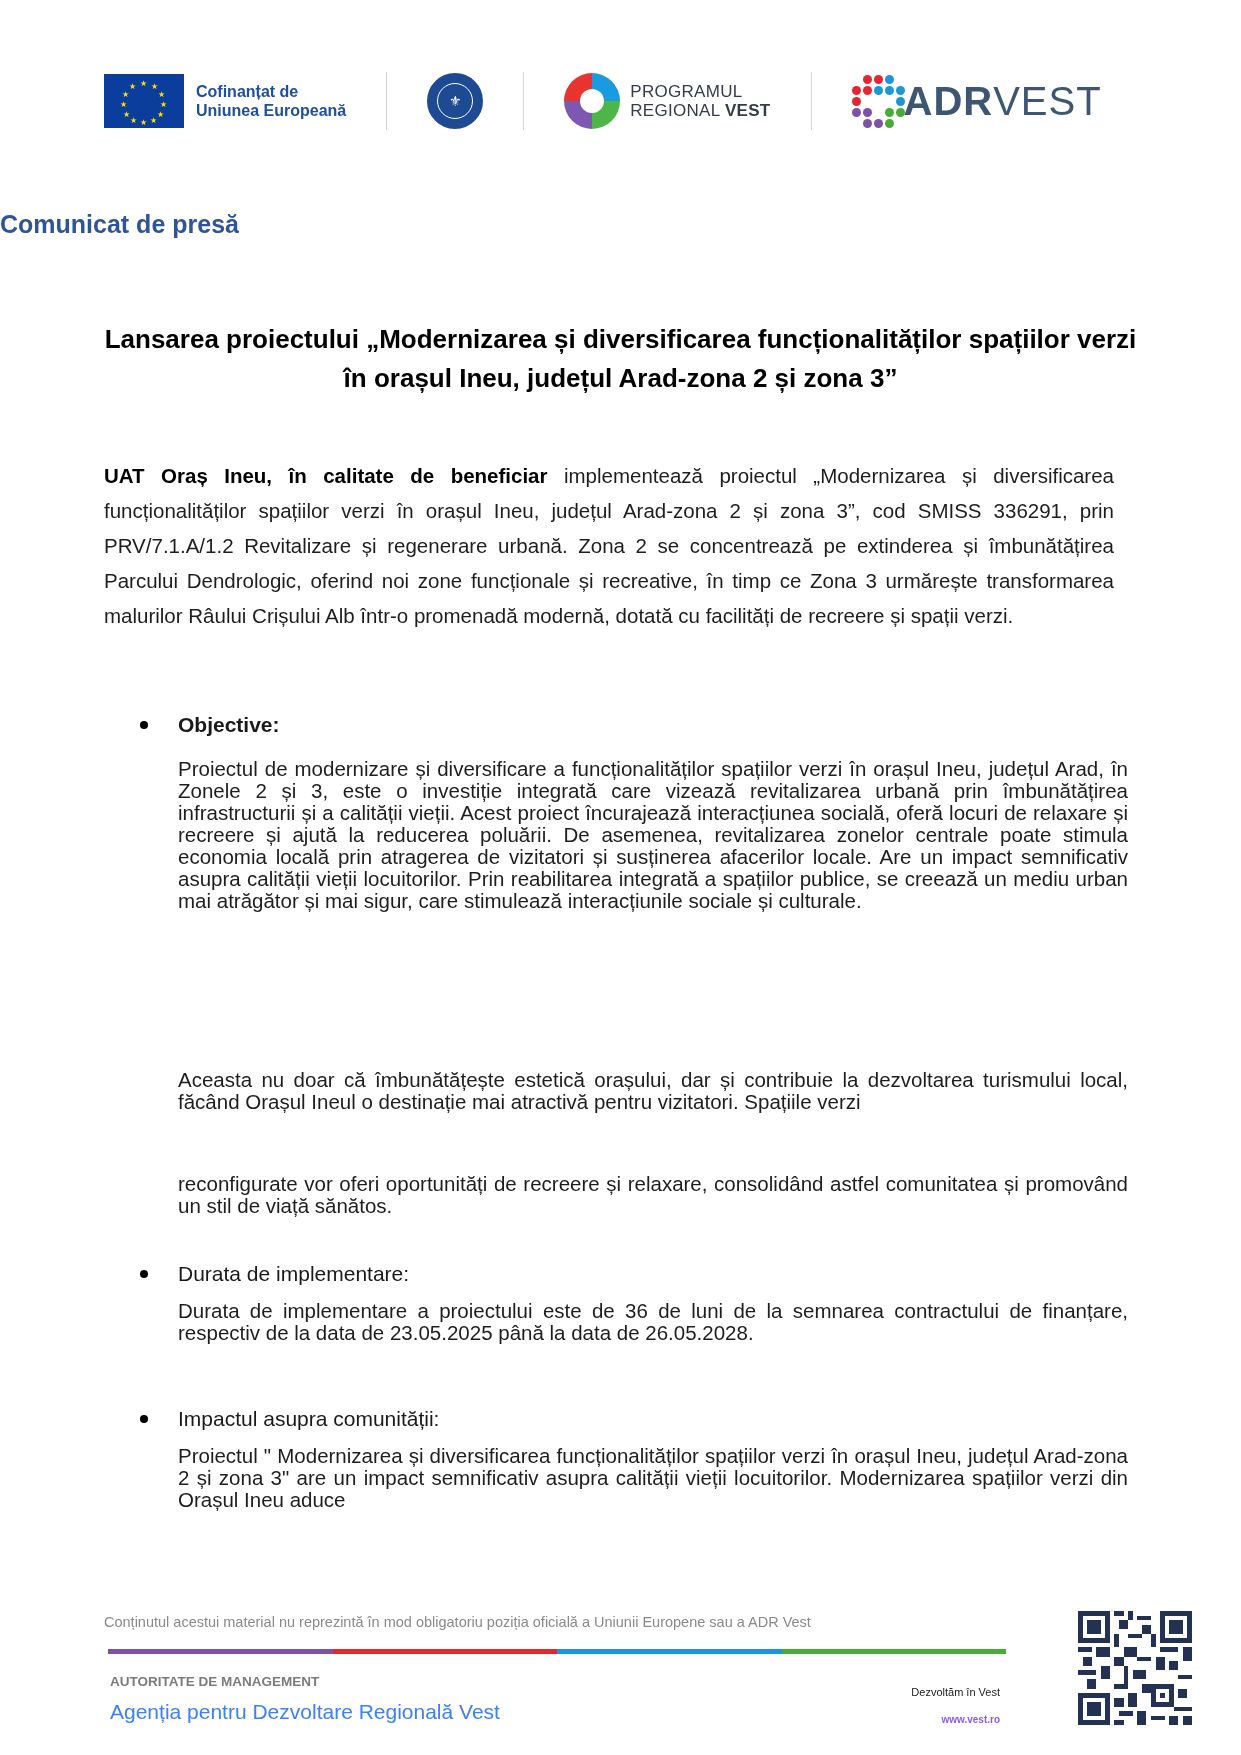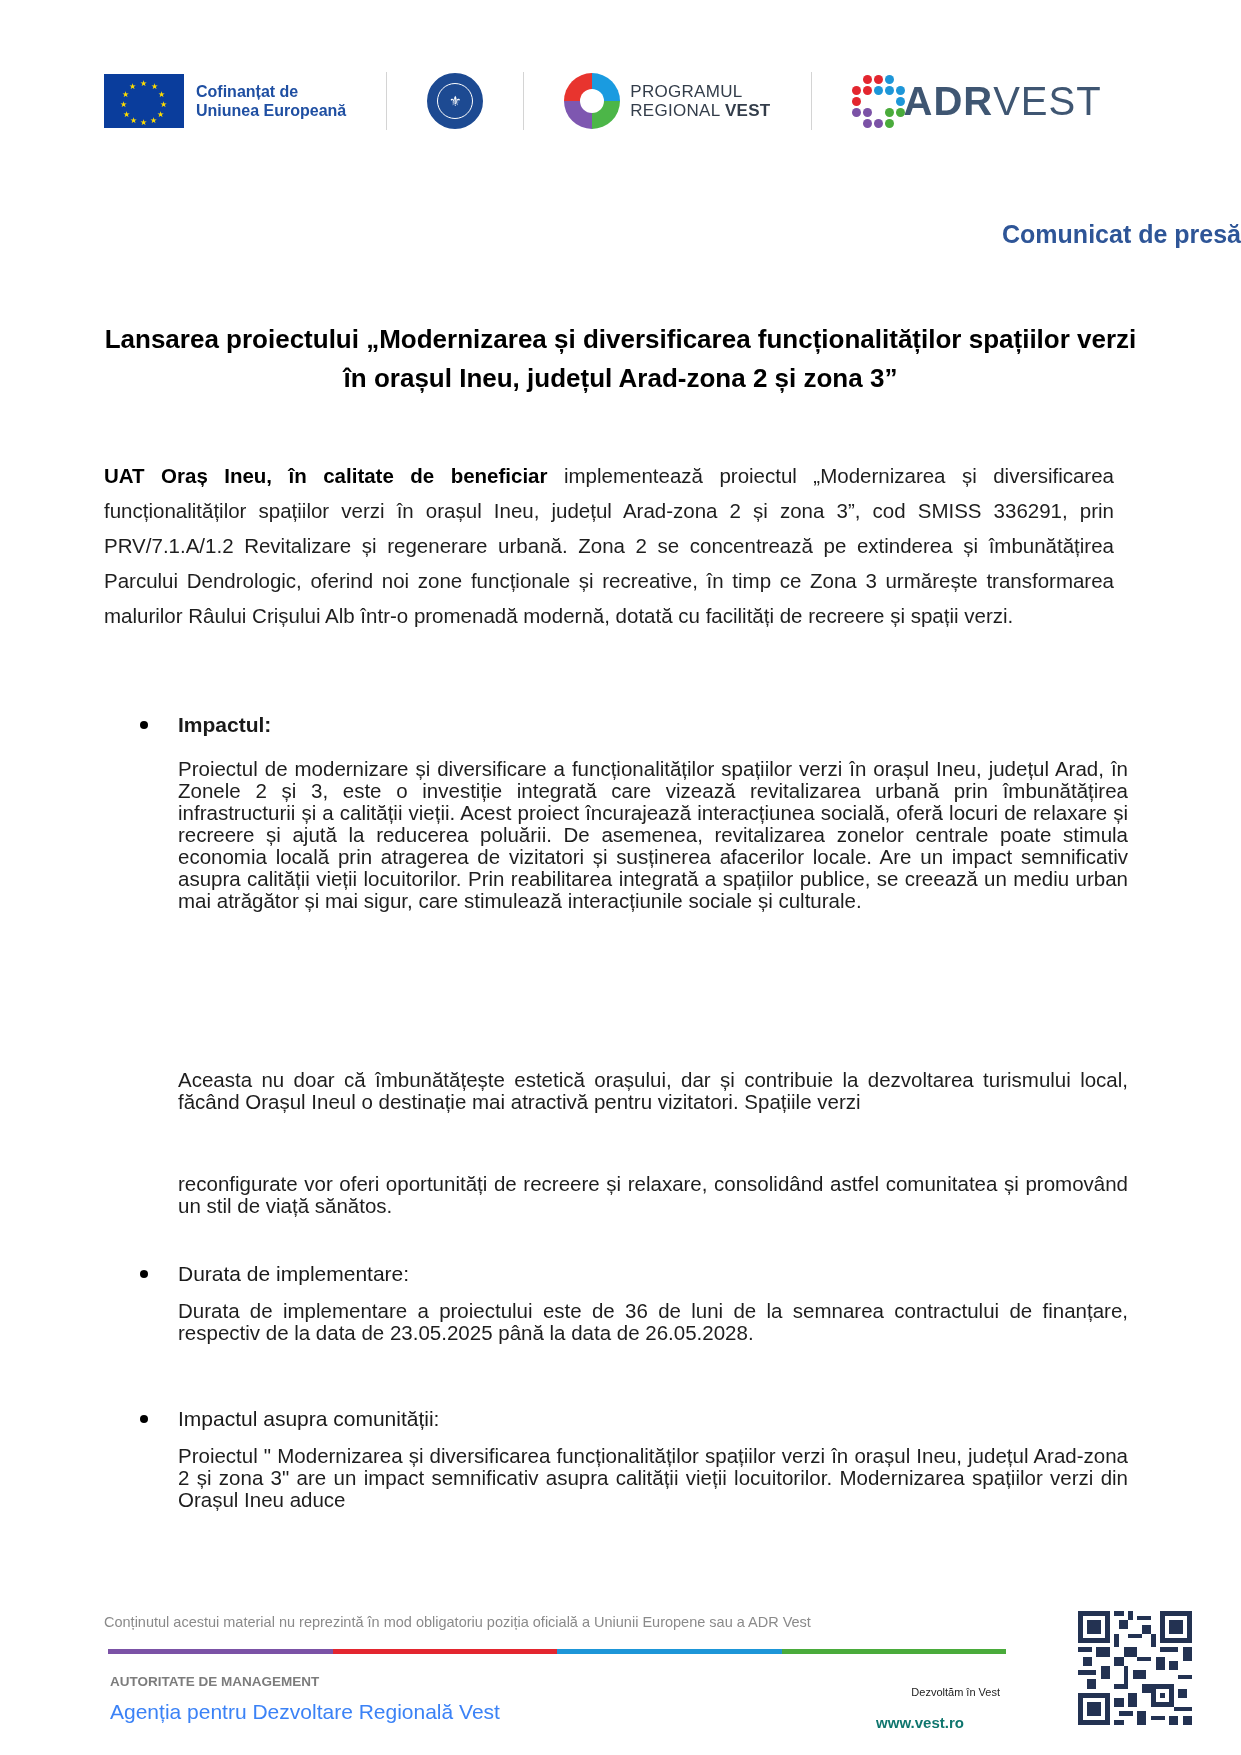--- a/index.html
+++ b/index.html
@@ -15,35 +15,35 @@
   .prv-logo { width:56px; height:56px; border-radius:50%;
       background:conic-gradient(#1a9be0 0 90deg,#4cb648 90deg 180deg,#7e57b0 180deg 270deg,#e8342e 270deg 360deg); position:relative; }
   .prv-logo::after { content:""; position:absolute; left:16px; top:16px; width:24px; height:24px; border-radius:50%; background:#fff; }
   .prv-text { margin-left:10px; color:#333d4a; font-size:17px; line-height:19px; letter-spacing:0.3px; }
   .prv-text b { font-weight:900; }
   .adr-dots { width:52px; height:52px; display:grid; grid-template-columns:repeat(5,9px); grid-gap:2px; }
   .adr-dots i { width:9px; height:9px; border-radius:50%; display:block; }
   .adr-text { font-size:40px; color:#3f5672; letter-spacing:1px; }
   .adr-text b { font-weight:900; }
 
-  .press-title { position:absolute; top:220px; left:0; width:100%; text-align:right; font-size:25px; font-weight:bold; color:#2e5597; }
+  .press-title { position:absolute; top:210px; left:0; width:100%; text-align:left; font-size:25px; font-weight:bold; color:#2e5597; }
   .main-title { position:absolute; top:320px; left:100px; width:1041px; text-align:center; font-size:26px; font-weight:bold; line-height:39px; color:#000; }
   .body { position:absolute; top:458px; left:104px; width:1010px; font-size:20.5px; line-height:35px; color:#1e1e1e; text-align:justify; }
   .body b { color:#000; }
   .bullet-row { position:absolute; left:140px; font-size:21px; display:flex; align-items:center; }
   .bullet-row .dot { width:8px; height:8px; border-radius:50%; background:#000; margin-right:30px; }
   .para { position:absolute; left:178px; width:950px; font-size:20.5px; line-height:22px; text-align:justify; color:#1e1e1e; }
 
   .disclaimer { position:absolute; top:1614px; left:104px; font-size:14.5px; color:#8a8a8a; }
   .color-bar { position:absolute; top:1649px; left:108px; width:898px; height:5px; display:flex; }
   .color-bar div { flex:1; }
   .am-label { position:absolute; top:1674px; left:110px; font-size:13.5px; font-weight:bold; color:#7c7c7c; }
   .agency { position:absolute; top:1700px; left:110px; font-size:21px; font-weight:normal; color:#3b82f6; }
   .slogan { position:absolute; top:1686px; left:840px; width:160px; text-align:right; font-size:11px; color:#222; }
-  .website { position:absolute; top:1714px; left:840px; width:160px; text-align:center; font-size:15px; font-weight:bold; color:#0f766e; }
+  .website { position:absolute; top:1714px; left:840px; width:160px; text-align:right; font-size:10px; font-weight:bold; color:#8b5cf6; }
   .qr { position:absolute; top:1611px; left:1078px; width:114px; height:114px; background:#fff; }
   .qr svg { width:114px; height:114px; }
 </style>
 </head>
 <body>
 
 <div class="header">
   <div class="eu-flag">
     <span style="left:36px;top:6px">★</span>
       <span style="left:47px;top:9px">★</span>
@@ -103,21 +103,21 @@
   <div class="adr-text"><b>ADR</b><span>VEST</span></div>
 </div>
 
 <div class="press-title">Comunicat de presă</div>
 <div class="main-title">Lansarea proiectului „Modernizarea și diversificarea funcționalităților spațiilor verzi în orașul Ineu, județul Arad-zona 2 și zona 3”</div>
 
 <div class="body"><b>UAT Oraș Ineu, în calitate de beneficiar</b><span> implementează proiectul „Modernizarea și diversificarea funcționalităților spațiilor verzi în orașul Ineu, județul Arad-zona 2 și zona 3”, cod SMISS 336291, prin PRV/7.1.A/1.2 Revitalizare și regenerare urbană. Zona 2 se concentrează pe extinderea și îmbunătățirea Parcului Dendrologic, oferind noi zone funcționale și recreative, în timp ce Zona 3 urmărește transformarea malurilor Râului Crișului Alb într-o promenadă modernă, dotată cu facilități de recreere și spații verzi.</span></div>
 
 <div class="bullet-row" style="top:713px">
   <span class="dot"></span>
-  <b>Impactul:</b>
+  <b>Objective:</b>
 </div>
 <div class="para" style="top:758px"> Proiectul de modernizare și diversificare a funcționalităților spațiilor verzi în orașul Ineu, județul Arad, în Zonele 2 și 3, este o investiție integrată care vizează revitalizarea urbană prin îmbunătățirea infrastructurii și a calității vieții. Acest proiect încurajează interacțiunea socială, oferă locuri de relaxare și recreere și ajută la reducerea poluării. De asemenea, revitalizarea zonelor centrale poate stimula economia locală prin atragerea de vizitatori și susținerea afacerilor locale. Are un impact semnificativ asupra calității vieții locuitorilor. Prin reabilitarea integrată a spațiilor publice, se creează un mediu urban mai atrăgător și mai sigur, care stimulează interacțiunile sociale și culturale.</div>
 <div class="para" style="top:1069px">Aceasta nu doar că îmbunătățește estetică orașului, dar și contribuie la dezvoltarea turismului local, făcând Orașul Ineul o destinație mai atractivă pentru vizitatori. Spațiile verzi</div>
 <div class="para" style="top:1173px">reconfigurate vor oferi oportunități de recreere și relaxare, consolidând astfel comunitatea și promovând un stil de viață sănătos.</div>
 
 <div class="bullet-row" style="top:1262px">
   <span class="dot"></span>
   <span>Durata de implementare:</span>
 </div>
 <div class="para" style="top:1300px">Durata de implementare a proiectului este de 36 de luni de la semnarea contractului de finanțare, respectiv de la data de  23.05.2025 până la data de 26.05.2028.</div>

